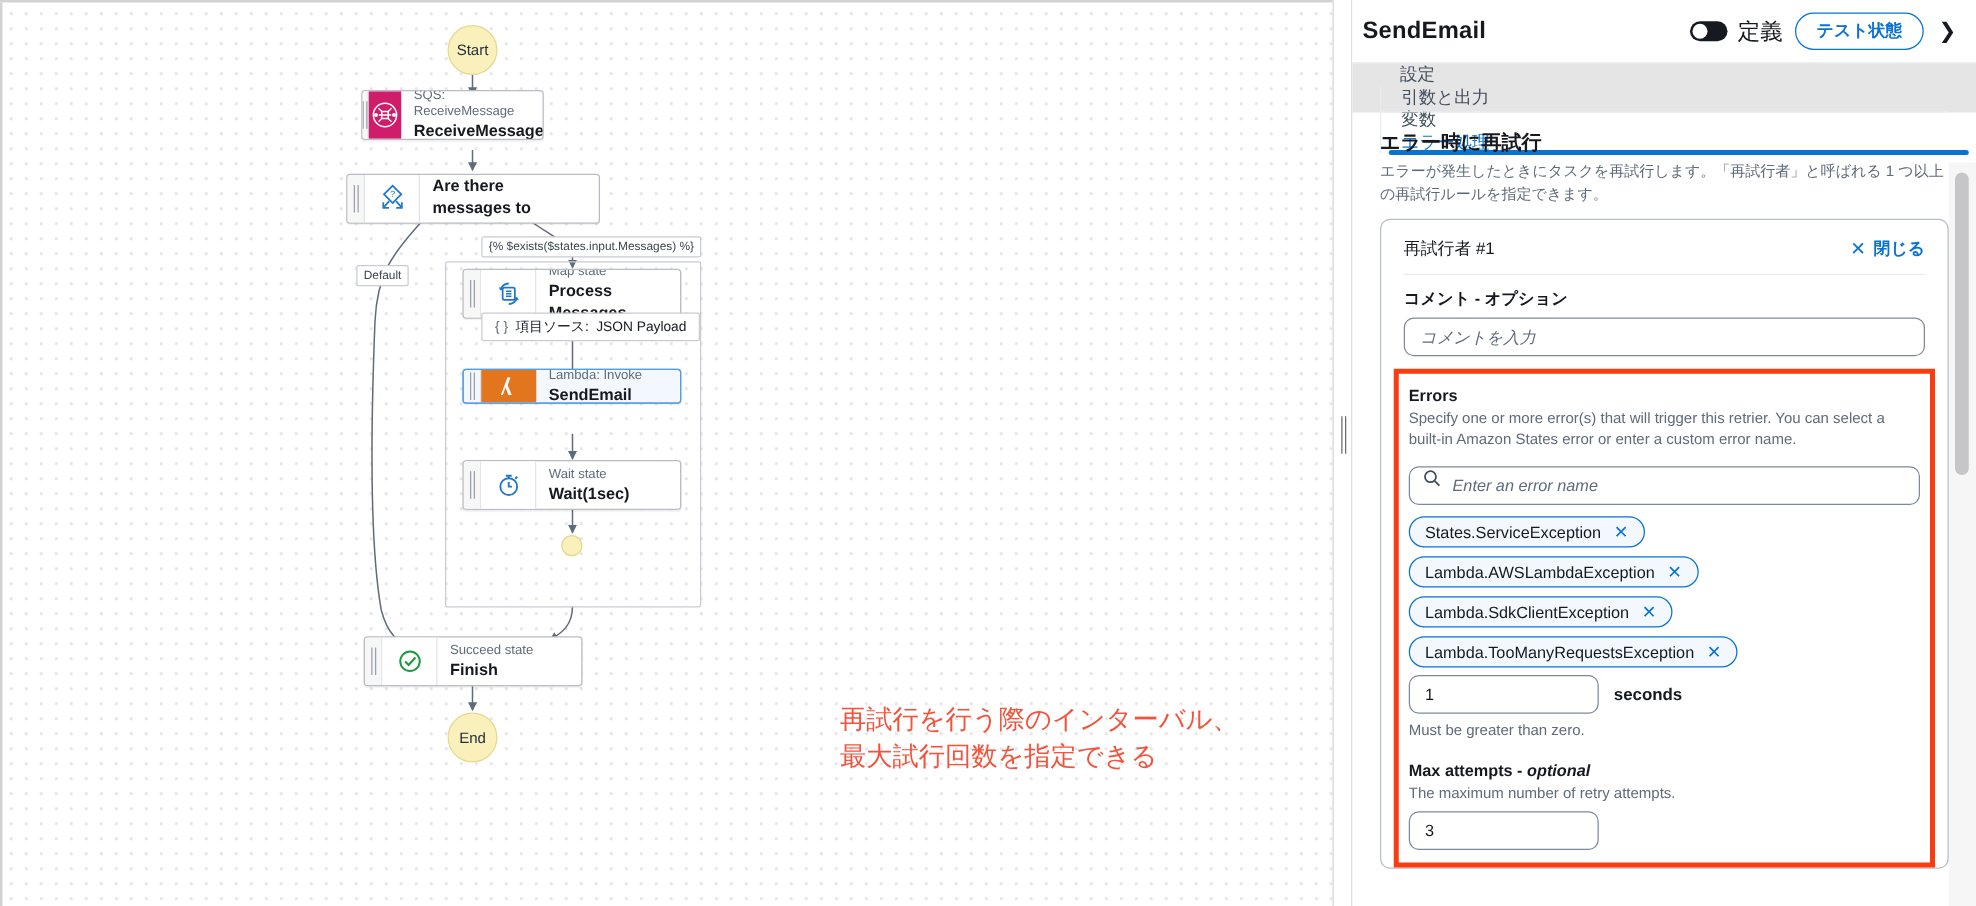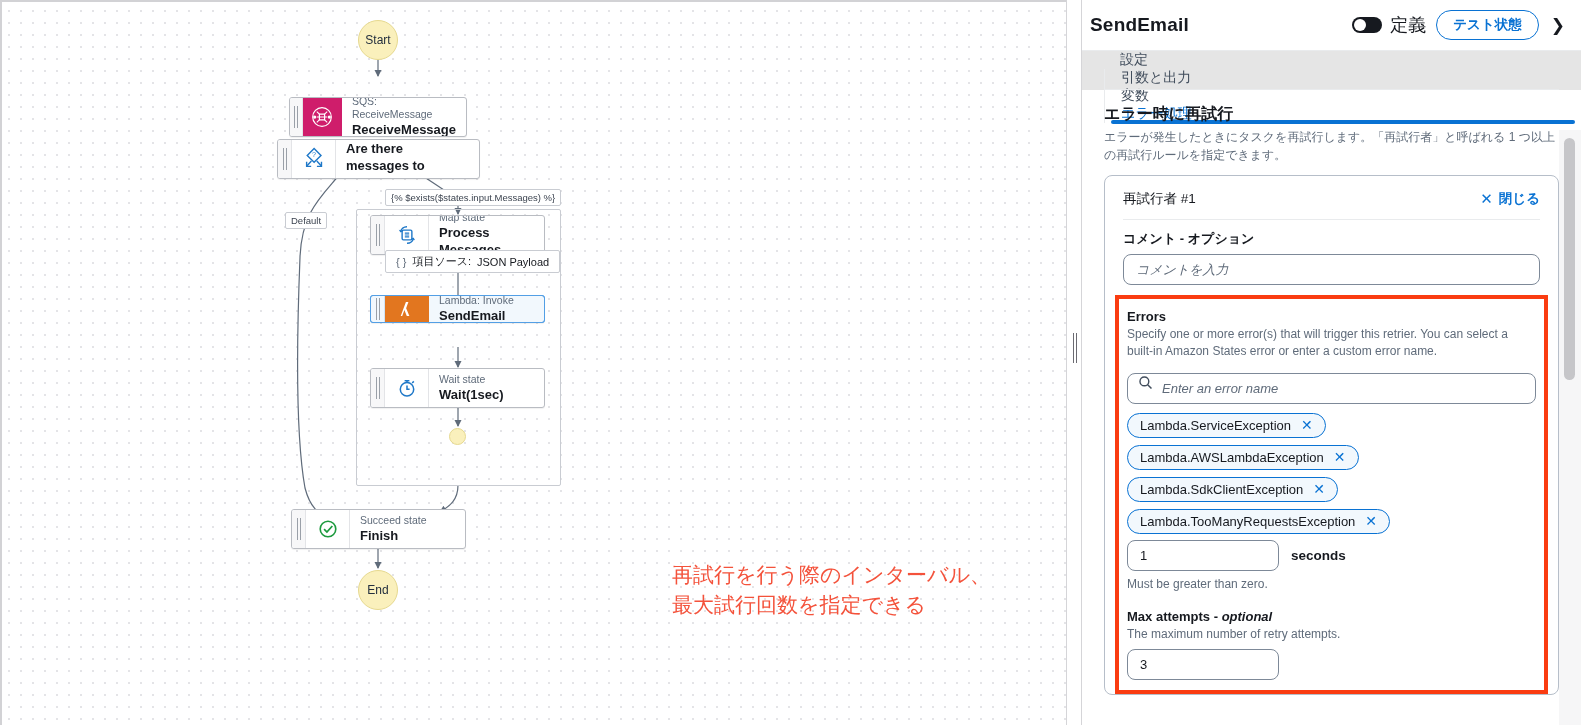--- a/index.html
+++ b/index.html
@@ -223,21 +223,21 @@
 
       <path d="M458,483 C458,498 450,504 440,510" stroke="#5f6b7a" stroke-width="1.2" fill="none" marker-end="url(#ah)"></path>
 
       <path d="M378,547 L378,566" stroke="#5f6b7a" stroke-width="1.2" fill="none" marker-end="url(#ah)"></path>
     </svg>
 
     <div class="term" style="left:358px; top:18px; width:40px; height:40px;">
       <span>Start</span>
     </div>
 
-    <div class="node sqs" style="left:289px; top:95px; width:178px; height:40px;">
+    <div class="node sqs" style="left:289px; top:70px; width:146px; height:40px;">
       <div class="handle">
           <u></u>
         </div>
       <div class="ico">
         <svg width="26" height="26" viewBox="0 0 24 24">
           <circle cx="12" cy="12" r="8.6" fill="none" stroke="#fff" stroke-width="1.1"></circle>
           <path d="M7.4 12h9.2M9.6 9.4h4.8v5.2H9.6z" fill="none" stroke="#fff" stroke-width="1.1"></path>
           <circle cx="5.3" cy="12" r="1.5" fill="#fff"></circle>
           <circle cx="18.7" cy="12" r="1.5" fill="#fff"></circle>
           <path d="M9.6 9.4L7.2 7M14.4 9.4L16.8 7M9.6 14.6L7.2 17M14.4 14.6L16.8 17" stroke="#fff" stroke-width="1"></path>
@@ -421,21 +421,21 @@
               <svg width="15" height="15" viewBox="0 0 16 16">
                 <circle cx="6.8" cy="6.8" r="4.7" fill="none" stroke="#414d5c" stroke-width="1.5"></circle>
                 <path d="M10.3 10.3L14.4 14.4" stroke="#414d5c" stroke-width="1.6"></path>
               </svg>
             </span>
             <input class="inp" value="" placeholder="Enter an error name" style="">
           </div>
 
           <div class="chips">
             <span class="chip">
-              <span>Lambda.ServiceException</span>
+              <span>States.ServiceException</span>
               <span class="x">✕</span>
             </span>
             <span class="chip">
               <span>Lambda.AWSLambdaException</span>
               <span class="x">✕</span>
             </span>
             <span class="chip">
               <span>Lambda.SdkClientException</span>
               <span class="x">✕</span>
             </span>

